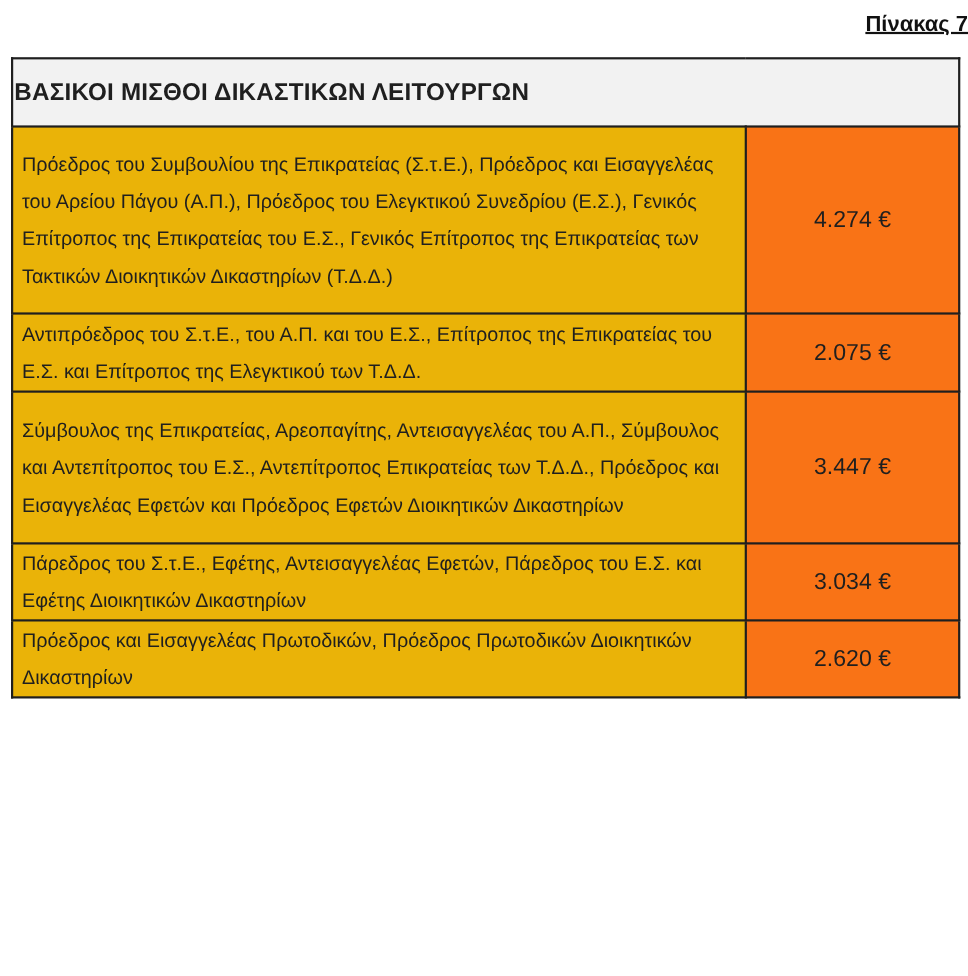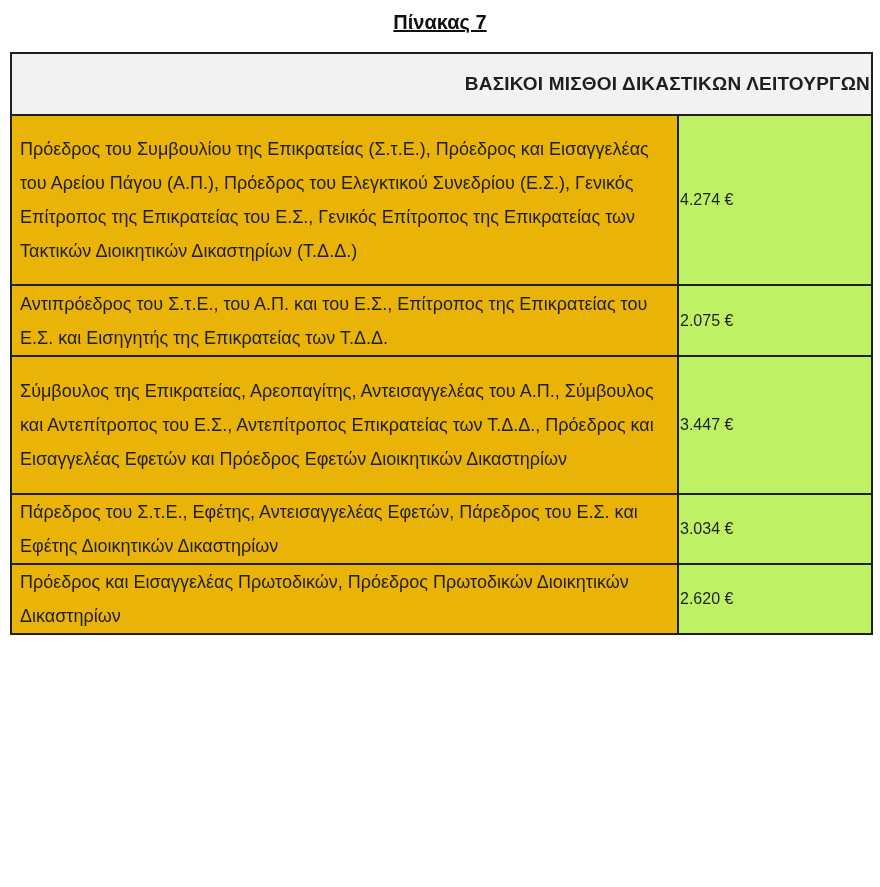--- a/index.html
+++ b/index.html
@@ -10,21 +10,21 @@
     font-family: "Liberation Sans", sans-serif;
     color: #1f1f1f;
   }
   .page {
     width: 880px;
     height: 887px;
     box-sizing: border-box;
     padding-top: 8px;
   }
   .doc-title {
-    text-align: center;
+    text-align: right;
     font-size: 20px;
     font-weight: bold;
     text-decoration: underline;
     color: #111111;
     margin: 0 0 16px 0;
     line-height: 28px;
   }
   table.salary-table {
     border-collapse: collapse;
     margin-left: 10px;
@@ -33,23 +33,23 @@
   }
   table.salary-table th,
   table.salary-table td {
     border: 2px solid #1f1f1f;
     box-sizing: border-box;
   }
   col.col-grade  { width: 667px; }
   col.col-salary { width: 194px; }
   .caption-row th {
     background: #f2f2f2;
-    font-size: 19px;
+    font-size: 22px;
     font-weight: bold;
-    text-align: right;
+    text-align: left;
     height: 62px;
     vertical-align: middle;
     letter-spacing: 0.2px;
   }
   .head-row th {
     background: #f2f2f2;
     font-size: 19px;
     font-weight: bold;
     text-align: center;
     vertical-align: middle;
@@ -58,24 +58,24 @@
   }
   td.grade-cell {
     font-size: 18px;
     line-height: 34px;
     padding: 0 10px 0 8px;
     text-align: left;
     vertical-align: middle;
     background: #eab308;
   }
   td.salary-cell {
-    font-size: 16px;
-    text-align: left;
+    font-size: 21px;
+    text-align: center;
     vertical-align: middle;
-    background: #bef264;
+    background: #f97316;
     white-space: nowrap;
   }
   tr.r1 td { height: 170px; }
   tr.r2 td { height: 71px; }
   tr.r3 td { height: 138px; }
   tr.r4 td { height: 66px; }
   tr.r5 td { height: 69px; }
   tr.r6 td { height: 71px; }
   tr.r7 td { height: 105px; }
 </style>
@@ -95,21 +95,21 @@
       <tr class="caption-row">
         <th colspan="2">ΒΑΣΙΚΟΙ ΜΙΣΘΟΙ ΔΙΚΑΣΤΙΚΩΝ ΛΕΙΤΟΥΡΓΩΝ</th>
       </tr>
     </thead>
     <tbody>
       <tr class="r1">
         <td class="grade-cell">Πρόεδρος του Συμβουλίου της Επικρατείας (Σ.τ.Ε.), Πρόεδρος και Εισαγγελέας του Αρείου Πάγου (Α.Π.), Πρόεδρος του Ελεγκτικού Συνεδρίου (Ε.Σ.), Γενικός Επίτροπος της Επικρατείας του Ε.Σ., Γενικός Επίτροπος της Επικρατείας των  Τακτικών Διοικητικών Δικαστηρίων (Τ.Δ.Δ.)</td>
         <td class="salary-cell">4.274 €</td>
       </tr>
       <tr class="r2">
-        <td class="grade-cell">Αντιπρόεδρος του Σ.τ.Ε., του Α.Π. και του Ε.Σ., Επίτροπος της Επικρατείας του Ε.Σ. και Εισηγητής της Επικρατείας των Τ.Δ.Δ.</td>
+        <td class="grade-cell">Αντιπρόεδρος του Σ.τ.Ε., του Α.Π. και του Ε.Σ., Επίτροπος της Επικρατείας του Ε.Σ. και Επίτροπος της Ελεγκτικού των Τ.Δ.Δ.</td>
         <td class="salary-cell">2.075 €</td>
       </tr>
       <tr class="r3">
         <td class="grade-cell">Σύμβουλος της Επικρατείας, Αρεοπαγίτης, Αντεισαγγελέας του Α.Π., Σύμβουλος και Αντεπίτροπος του Ε.Σ., Αντεπίτροπος Επικρατείας των Τ.Δ.Δ., Πρόεδρος και Εισαγγελέας Εφετών και Πρόεδρος Εφετών Διοικητικών Δικαστηρίων</td>
         <td class="salary-cell">3.447 €</td>
       </tr>
       <tr class="r4">
         <td class="grade-cell">Πάρεδρος του Σ.τ.Ε., Εφέτης, Αντεισαγγελέας Εφετών, Πάρεδρος του Ε.Σ. και Εφέτης Διοικητικών Δικαστηρίων</td>
         <td class="salary-cell">3.034 €</td>
       </tr>

